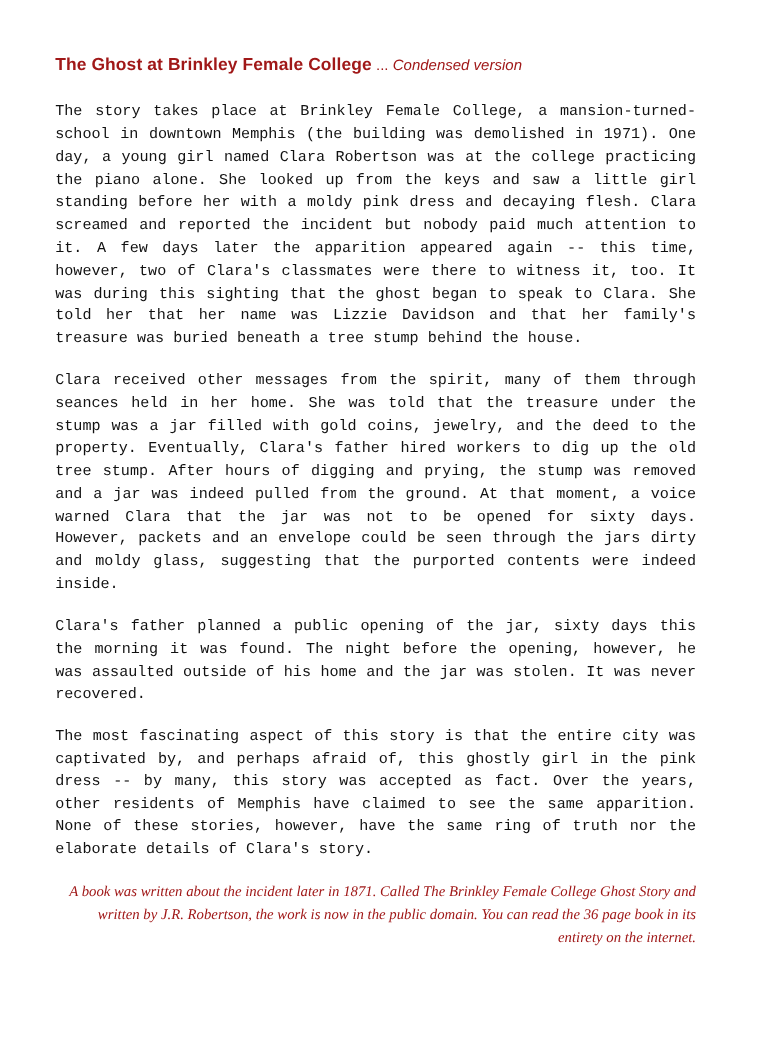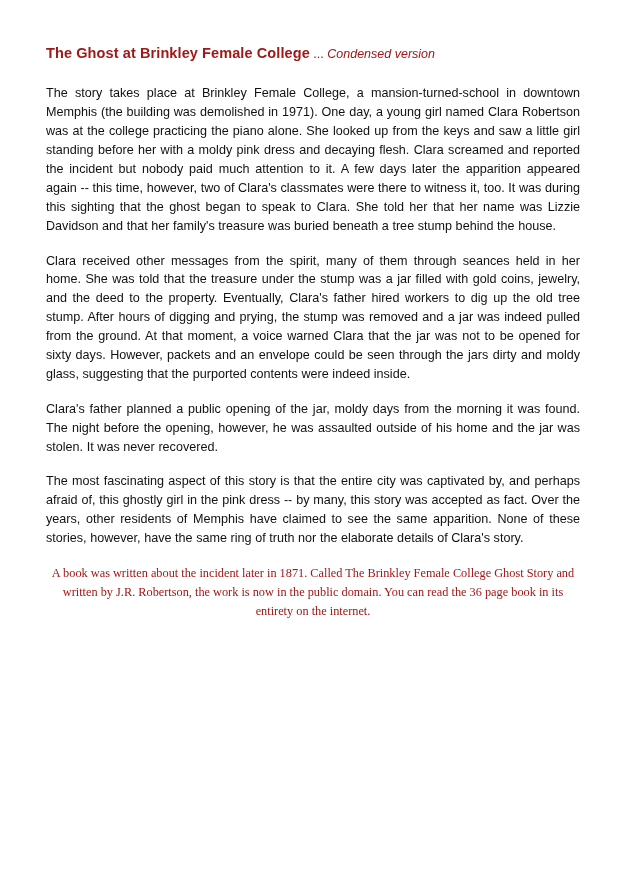--- a/index.html
+++ b/index.html
@@ -40,42 +40,44 @@
   .subtitle .ellipsis {
     font-style: normal;
   }
   .body-para {
     font-size: 12.6px;
     line-height: 1.5;
     text-align: justify;
     margin: 0 0 16px 0;
     color: #111111;
     word-spacing: 0.1px;
+    font-family: Liberation Mono, monospace;
   }
   .body-para:last-of-type {
     margin-bottom: 0;
   }
   .footnote {
     margin: 14px 0 0 0;
     font-family: "Liberation Serif", serif;
+    font-style: italic;
     font-size: 12.3px;
     line-height: 1.55;
     color: #a01818;
-    text-align: center;
+    text-align: right;
   }
 </style>
 </head>
 <body>
 
 <div class="page">
 
   <h1 class="title-line">
     <span class="title">The Ghost at Brinkley Female College</span><span class="subtitle"> <span class="ellipsis">...</span> <span>Condensed version</span></span>
   </h1>
 
   <p class="body-para">The story takes place at Brinkley Female College, a mansion-turned-school in downtown Memphis (the building was demolished in 1971). One day, a young girl named Clara Robertson was at the college practicing the piano alone. She looked up from the keys and saw a little girl standing before her with a moldy pink dress and decaying flesh. Clara screamed and reported the incident but nobody paid much attention to it. A few days later the apparition appeared again -- this time, however, two of Clara's classmates were there to witness it, too. It was during this sighting that the ghost began to speak to Clara. She told her that her name was Lizzie Davidson and that her family's treasure was buried beneath a tree stump behind the house.</p>
   <p class="body-para">Clara received other messages from the spirit, many of them through seances held in her home. She was told that the treasure under the stump was a jar filled with gold coins, jewelry, and the deed to the property. Eventually, Clara's father hired workers to dig up the old tree stump. After hours of digging and prying, the stump was removed and a jar was indeed pulled from the ground. At that moment, a voice warned Clara that the jar was not to be opened for sixty days. However, packets and an envelope could be seen through the jars dirty and moldy glass, suggesting that the purported contents were indeed inside.</p>
-  <p class="body-para">Clara's father planned a public opening of the jar, moldy days from the morning it was found. The night before the opening, however, he was assaulted outside of his home and the jar was stolen. It was never recovered.</p>
+  <p class="body-para">Clara's father planned a public opening of the jar, sixty days this the morning it was found. The night before the opening, however, he was assaulted outside of his home and the jar was stolen. It was never recovered.</p>
   <p class="body-para">The most fascinating aspect of this story is that the entire city was captivated by, and perhaps afraid of, this ghostly girl in the pink dress -- by many, this story was accepted as fact. Over the years, other residents of Memphis have claimed to see the same apparition. None of these stories, however, have the same ring of truth nor the elaborate details of Clara's story.</p>
 
   <p class="footnote">A book was written about the incident later in 1871. Called The Brinkley Female College Ghost Story and written by J.R. Robertson, the work is now in the public domain. You can read the 36 page book in its entirety on the internet.</p>
 
 </div>
 
 </body></html>

